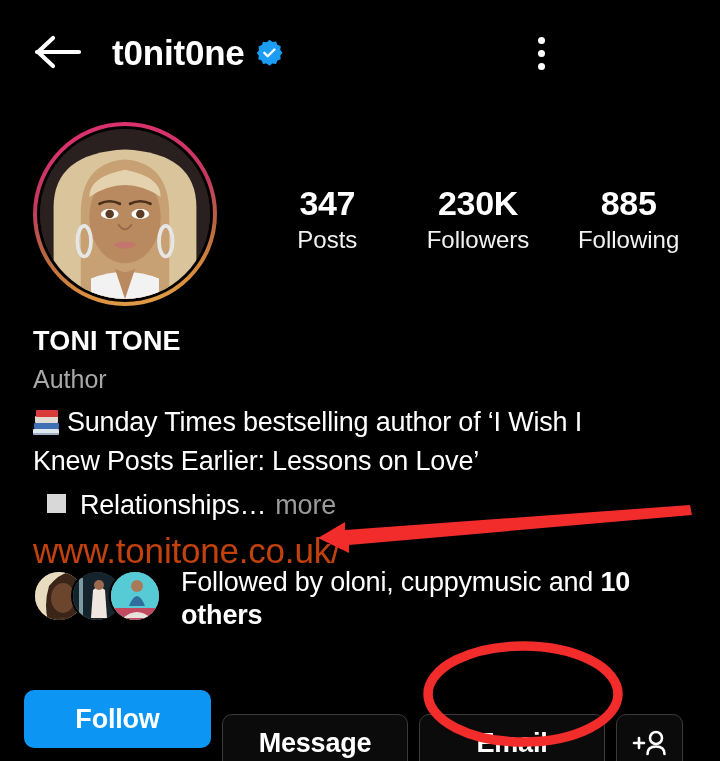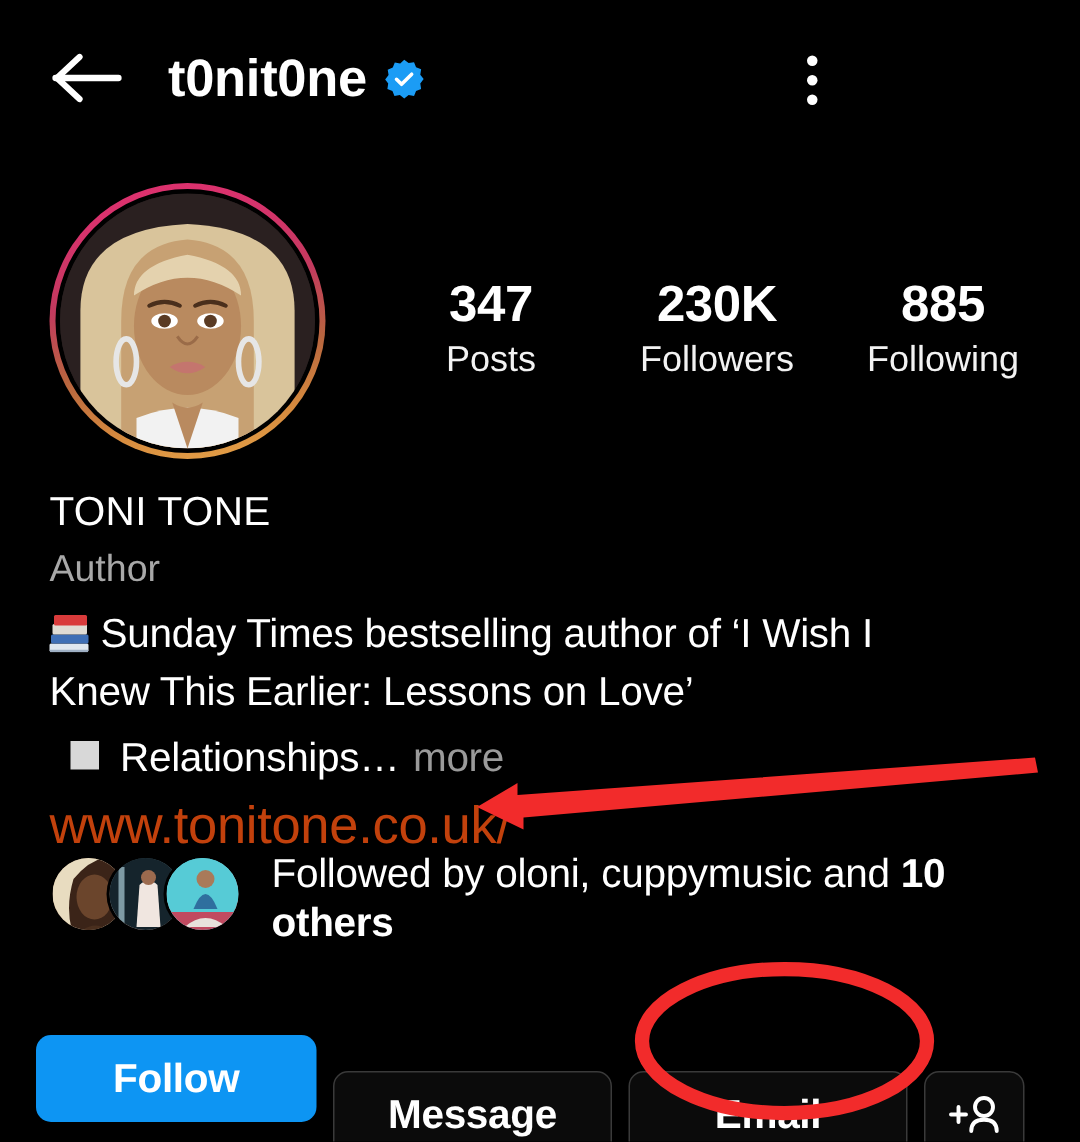--- a/index.html
+++ b/index.html
@@ -77,21 +77,21 @@
     line-height: 1.12; letter-spacing: -0.3px;
   }
   .stat-label {
     font-size: 24px; color: #f2f2f2; margin-top: 5px;
     line-height: 1.1; font-weight: 400;
   }
 
   
   .bio { position: absolute; left: 33px; top: 325px; width: 660px; }
   .full-name {
-    font-size: 27px; font-weight: normal; color: #fff;
+    font-size: 27px; font-weight: bold; color: #fff;
     letter-spacing: 0.2px; line-height: 1.25;
   }
   .category {
     font-size: 25px; color: #a8a8a8; margin-top: 4px; line-height: 1.3;
   }
   .bio-text {
     font-size: 27px; color: #fff; line-height: 1.44;
     margin-top: 8px; letter-spacing: -0.2px;
   }
   .emoji-books {
@@ -226,21 +226,21 @@
 
   <div class="bio">
     <div class="full-name">TONI TONE</div>
     <div class="category">Author</div>
 
     <div class="bio-text">
       <span class="emoji-books">
         <span class="bk bk1"></span><span class="bk bk2"></span><span class="bk bk3"></span><span class="bk bk4"></span>
       </span><span>Sunday Times bestselling author of ‘I Wish I</span>
     </div>
-    <div class="bio-text bio-line2">Knew This Earlier: Lessons on Love’</div>
+    <div class="bio-text bio-line2">Knew Posts Earlier: Lessons on Love’</div>
 
     <div class="bio-text bullet-line">
       <span class="bullet-box"></span>
       <span>Relationships…</span>
       <span class="more">more</span>
     </div>
 
     <a class="website">www.tonitone.co.uk/</a>
   </div>
 

